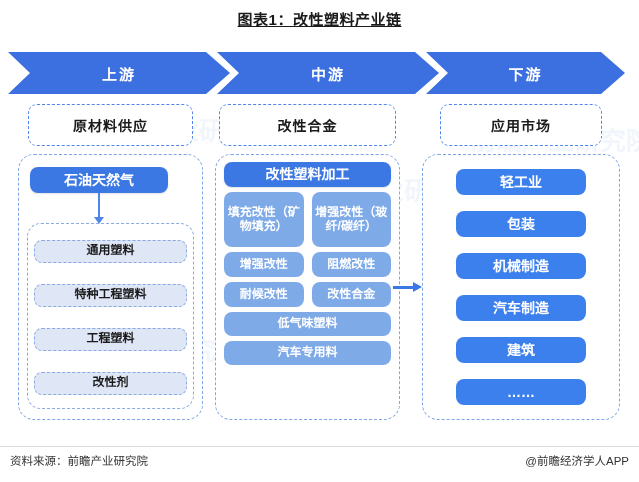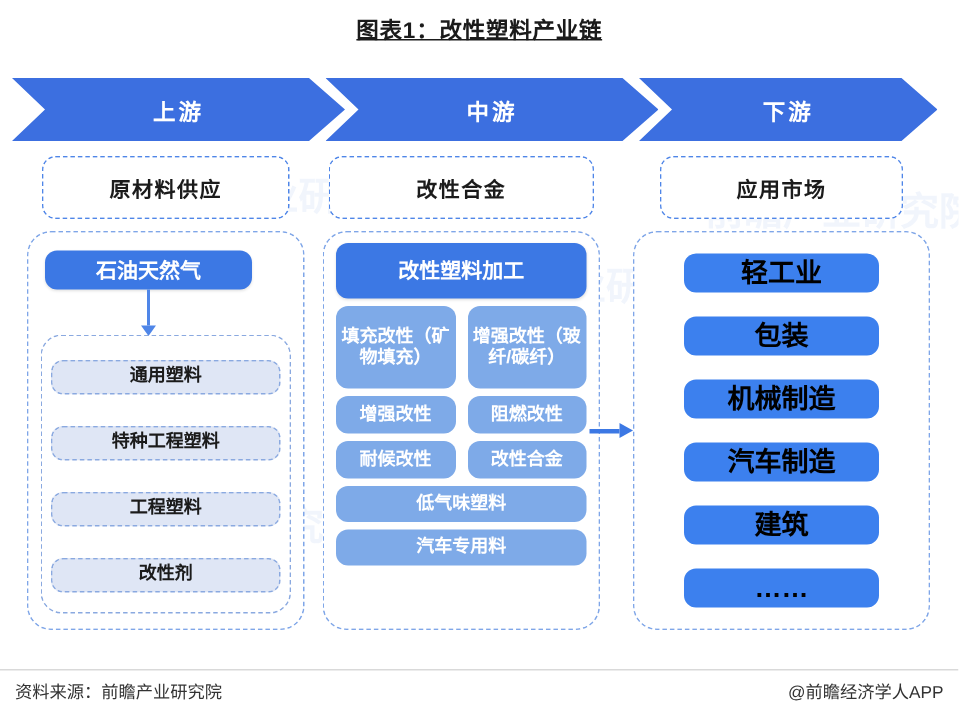--- a/index.html
+++ b/index.html
@@ -87,21 +87,21 @@
     background:#7eaae8;color:#ffffff;font-size:12px;
   }
   
   .box.pale{
     background:#dfe6f5;color:#1b1b1b;
     border:1.2px dashed #8aa9e0;
     font-weight:bold;
   }
   
   .box.solid{
-    background:#3c80ee;color:#000000;font-size:18px;
+    background:#3c80ee;color:#ffffff;font-size:14px;
   }
 
   
   .c1 .node-oil{
     position:absolute;left:11px;top:12px;width:138px;height:26px;
   }
   .c1 .down-arrow{
     position:absolute;left:79px;top:38px;width:2px;height:24px;
     background:#4f86e8;
   }
@@ -118,21 +118,21 @@
     position:absolute;left:15px;top:74px;right:15px;bottom:14px;
     display:flex;flex-direction:column;justify-content:space-around;
   }
   .c1 .pale-list .box{height:23px;}
 
   
   .c2 .mid-wrap{
     position:absolute;left:8px;top:7px;right:8px;bottom:7px;
     display:flex;flex-direction:column;gap:5px;
   }
-  .c2 .node-proc{height:37px;}
+  .c2 .node-proc{height:25px;}
   .c2 .grid2{display:flex;gap:8px;}
   .c2 .grid2 .box{flex:1;}
   .c2 .row-tall .box{height:55px;flex-direction:column;}
   .c2 .row-short .box{height:25px;}
   .c2 .full{height:24px;}
 
   
   .c3 .app-list{
     position:absolute;left:33px;top:14px;right:33px;bottom:14px;
     display:flex;flex-direction:column;justify-content:space-between;

